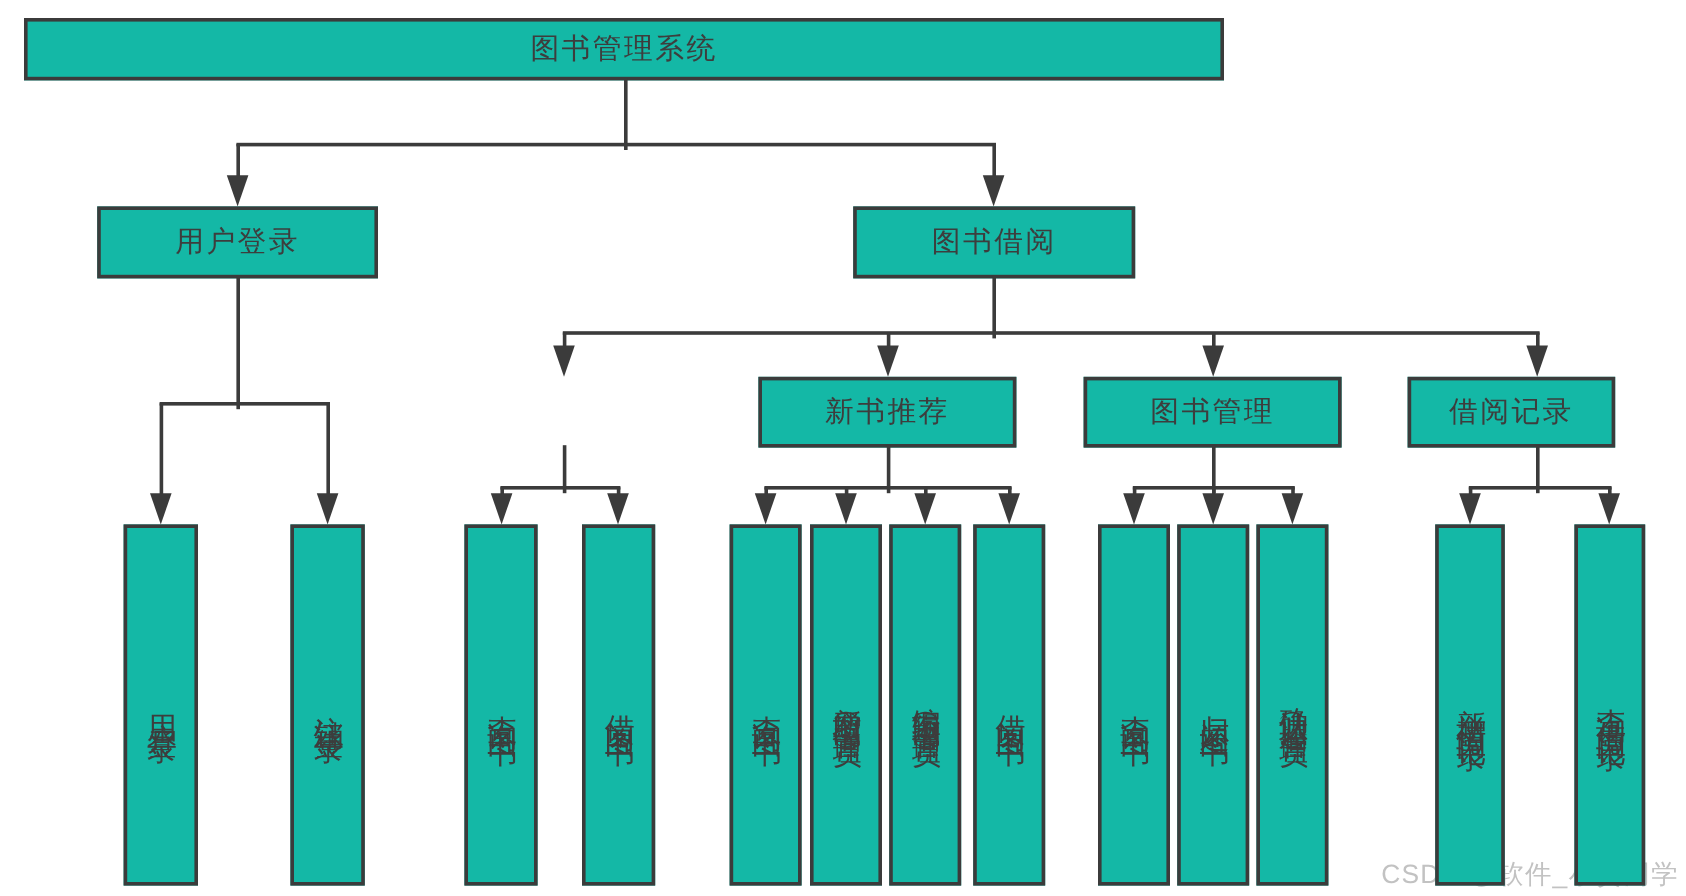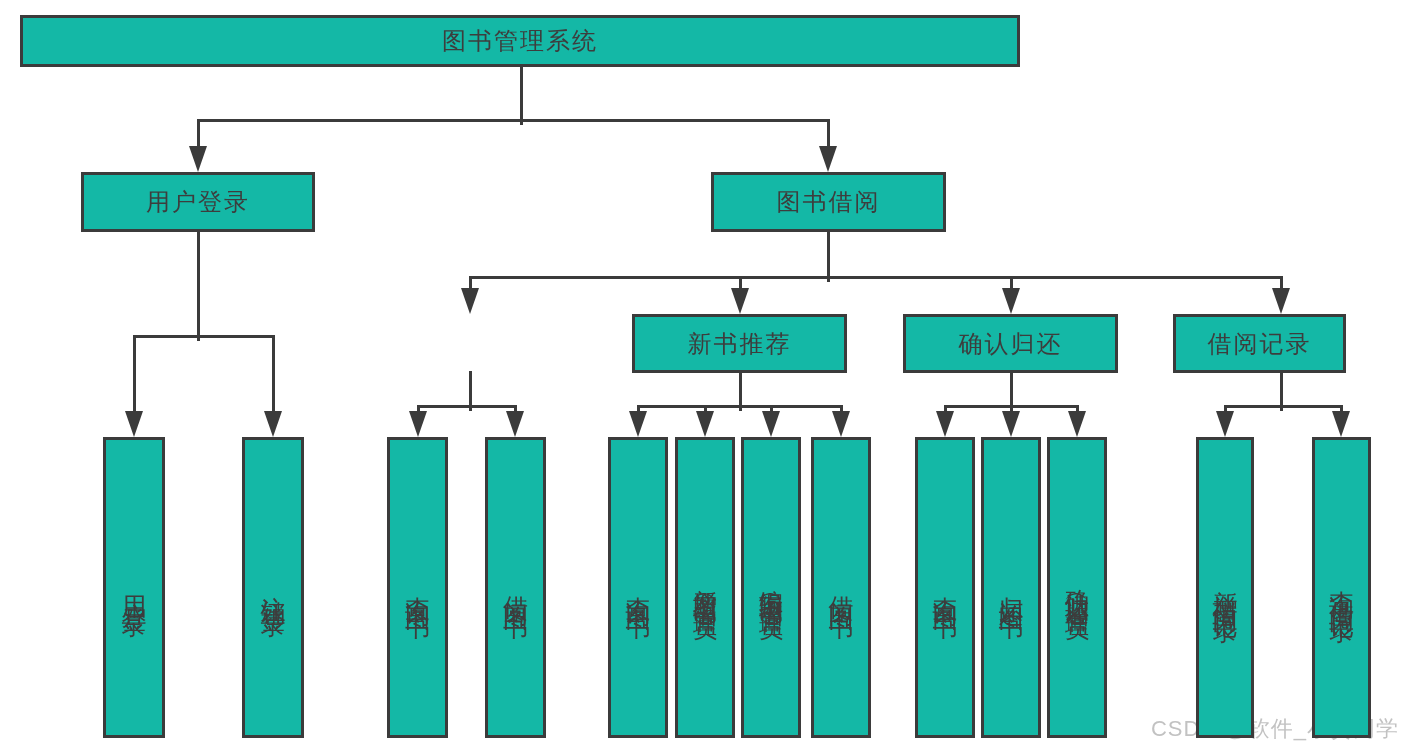--- a/index.html
+++ b/index.html
@@ -75,21 +75,21 @@
     <div class="node h" style="left: 81px; top: 172px; width: 234px; height: 60px;">
       <span class="lbl">用户登录</span>
     </div>
     <div class="node h" style="left: 711px; top: 172px; width: 235px; height: 60px;">
       <span class="lbl">图书借阅</span>
     </div>
     <div class="node h" style="left: 632px; top: 314px; width: 215px; height: 59px;">
       <span class="lbl">新书推荐</span>
     </div>
     <div class="node h" style="left: 903px; top: 314px; width: 215px; height: 59px;">
-      <span class="lbl">确认归还</span>
+      <span class="lbl">图书管理</span>
     </div>
     <div class="node h" style="left: 1173px; top: 314px; width: 173px; height: 59px;">
       <span class="lbl">借阅记录</span>
     </div>
     <div class="node v" style="left: 103px; top: 437px; width: 62px; height: 301px;">
       <span class="lbl">用户登录</span>
     </div>
     <div class="node v" style="left: 242px; top: 437px; width: 62px; height: 301px;">
       <span class="lbl">注销登录</span>
     </div>

